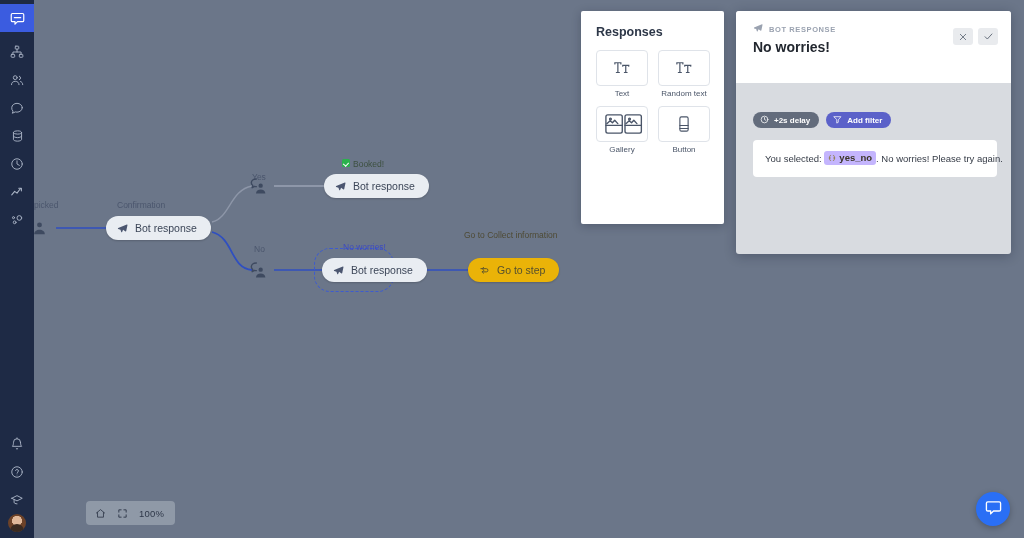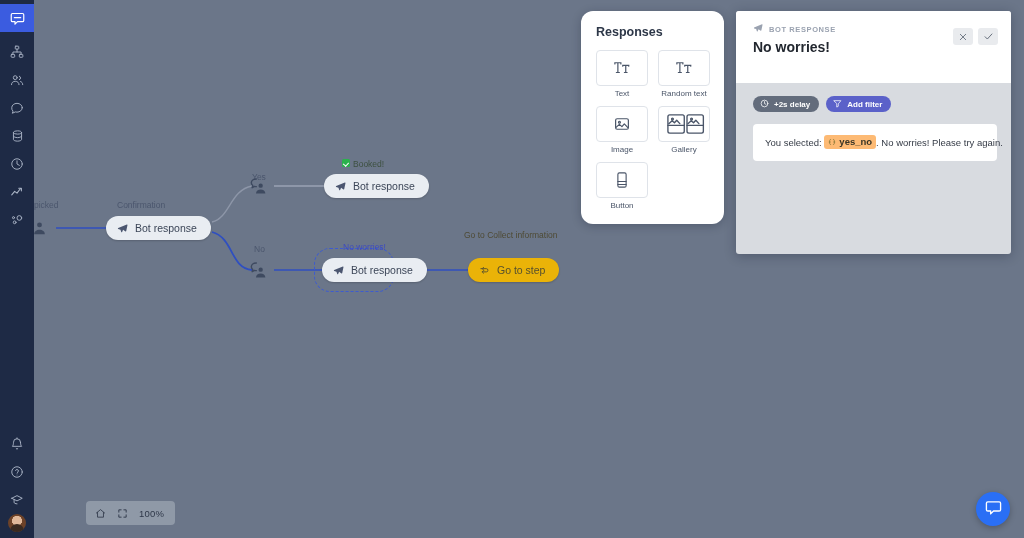--- a/index.html
+++ b/index.html
@@ -124,21 +124,21 @@
     display:flex; align-items:center; justify-content:center;
     color:#fff; cursor:pointer;
     box-shadow: 0 2px 6px rgba(0,0,0,.25);
   }
 
   
   #responses-panel {
     position: absolute; left: 581px; top: 11px;
     width: 143px; height: 213px;
     background: #ffffff;
-    border-radius: 12px;
+    border-radius: 2px;
     box-shadow: 0 2px 10px rgba(20,28,45,.28);
     padding: 14px 9px 10px 15px;
     z-index: 40;
   }
   #responses-title {
     font-size: 12.5px; font-weight: bold; color: #2d3748;
     margin-bottom: 11px;
   }
   #responses-grid {
     display: grid;
@@ -189,21 +189,21 @@
   .hdr-btn {
     position:absolute; top: 17px;
     width: 20px; height: 17px;
     background: #e9ebee; border-radius: 3px;
     display:flex; align-items:center; justify-content:center;
     color:#5c6573; cursor:pointer;
   }
   #btn-close { right: 38px; }
   #btn-confirm { right: 13px; }
 
-  #bot-body { padding: 13px 14px 0 17px; }
+  #bot-body { padding: 29px 14px 0 17px; }
   #chips { display:flex; gap: 7px; }
   .chip {
     display:flex; align-items:center; gap:5px;
     height: 16px; padding: 0 9px 0 7px;
     border-radius: 8px;
     font-size: 8px; font-weight:bold; color:#fff;
     cursor:pointer;
   }
   .chip-delay { background:#636c7c; }
   .chip-filter { background:#5b61c9;text-align:center; }
@@ -211,21 +211,21 @@
   #message-card {
     margin-top: 12px;
     background:#fff; border-radius: 4px;
     padding: 11px 12px;
     font-size: 9.5px; color:#353b46;
     line-height: 1.3;
     white-space: nowrap;
   }
   .var-tag {
     display:inline-flex; align-items:center; gap:3px;
-    background:#fdba74; border-radius: 3px;
+    background:#c4b5fd; border-radius: 3px;
     padding: 1px 4px;
     font-weight: bold; color:#3a3526;
   }
   .var-tag .vt-ico { color:#8a7a3a; display:flex; }
 </style>
 </head>
 <body>
 
 <div id="app">
 
@@ -473,30 +473,20 @@
       <div class="resp-item">
         <div class="resp-tile">
           <svg width="18" height="18" viewBox="0 0 24 24" fill="none" stroke="currentColor" stroke-width="1.6" stroke-linecap="round">
             <path d="M2.5 6.5V5h8v1.5M6.5 5v13M4.5 18h4"></path>
             <path d="M13 9.5V8.5h8v1M17 8.5v9.5M15.2 18h3.6"></path>
           </svg>
         </div>
         <div class="resp-caption">Random text</div>
       </div>
 
-      <div class="resp-item">
-        <div class="resp-tile">
-          <svg width="18" height="18" viewBox="0 0 24 24" fill="none" stroke="currentColor" stroke-width="1.6" stroke-linecap="round" stroke-linejoin="round">
-            <rect x="3.5" y="5" width="17" height="14" rx="2"></rect>
-            <circle cx="8.6" cy="9.6" r="1.3"></circle>
-            <path d="M4 16.5l4.5-4 3.4 3 3.2-3.6 4.4 4.6"></path>
-          </svg>
-        </div>
-        <div class="resp-caption">Image</div>
-      </div>
 
       <div class="resp-item">
         <div class="resp-tile" style="justify-content:flex-start;padding-left:8px;overflow:hidden;">
           <svg width="40" height="22" viewBox="0 0 44 24" fill="none" stroke="currentColor" stroke-width="1.5" stroke-linecap="round" stroke-linejoin="round">
             <rect x="1" y="2" width="18" height="20" rx="2"></rect>
             <path d="M1 13.5h18"></path>
             <circle cx="6" cy="6.6" r="1"></circle>
             <path d="M2 11.6l3.6-3.2 2.6 2.3 2.5-2.8 3.4 3.7"></path>
             <rect x="22" y="2" width="18" height="20" rx="2"></rect>
             <path d="M22 13.5h18"></path>

